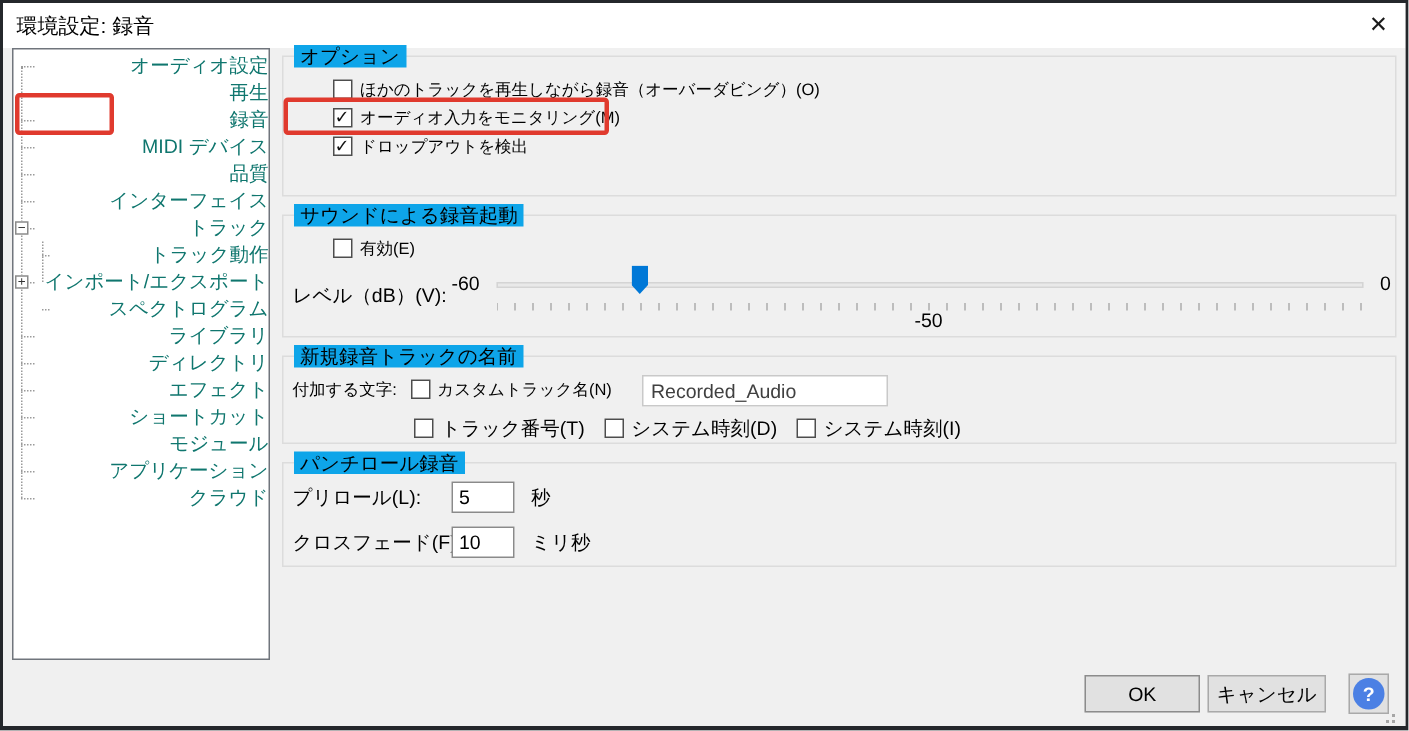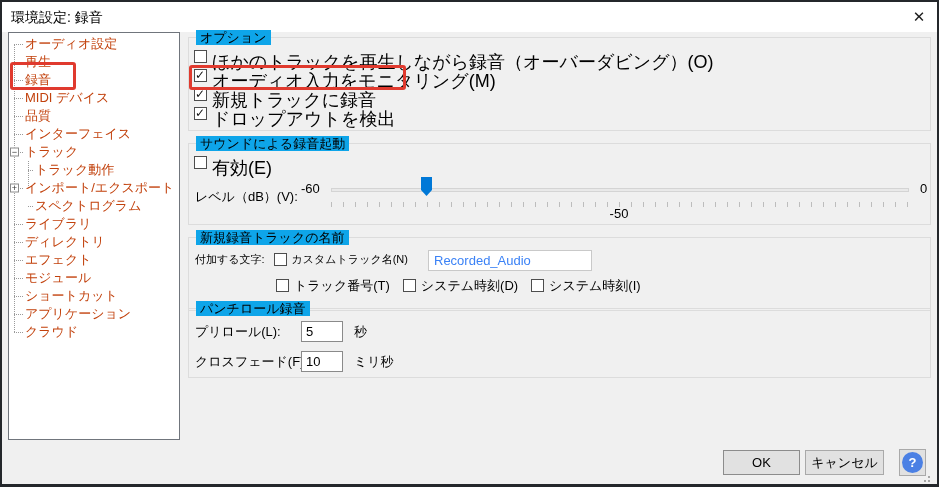--- a/index.html
+++ b/index.html
@@ -12,43 +12,43 @@
          line-height:30px;font-size:15px;color:#1a1a1a;cursor:pointer;}
   .bodyarea{position:relative;width:100%;height:452px;background:#f0f0f0;}
 
   
   .sidebar{position:absolute;left:6px;top:0;width:172px;height:408px;background:#fff;
            border:1px solid #70757c;overflow:hidden;}
   .vline{position:absolute;width:0;border-left:1px dotted #9a9a9a;}
   .vline.main{left:5px;top:11px;height:288px;}
   .vline.child{left:19px;top:128px;height:27px;}
   .trow{position:relative;display:flex;align-items:center;height:18px;padding-left:5px;
-        font-size:13px;color:#c2410c;white-space:nowrap;cursor:default;}
+        font-size:13px;color:#0f766e;white-space:nowrap;cursor:default;justify-content:space-between;}
   .tree{padding-top:2px;position:relative;}
   .stub{flex:none;width:9px;height:0;border-top:1px dotted #9a9a9a;}
   .trow.lvl1{padding-left:19px;}
   .trow.lvl1 .stub{width:5px;}
   .tlabel{margin-left:2px;}
   .exp{position:absolute;left:1px;top:50%;transform:translateY(-50%);width:9px;height:9px;
        border:1px solid #8b8b8b;background:#fff;}
   .exp::before{display:block;text-align:center;font-size:9px;line-height:7px;color:#333;}
   .exp.minus::before{content:'−';}
   .exp.plus::before{content:'+';}
 
   
   .grp{position:absolute;left:186px;width:743px;border:1px solid #dcdcdc;}
   .legend{position:absolute;top:-8px;left:7px;background:#0ea5e9;padding:0 4px;
           font-size:13px;line-height:15px;color:#000;white-space:nowrap;}
   .grp1{top:5px;height:94px;}
   .grp2{top:111px;height:82px;}
-  .grp3{top:205px;height:74px;}
+  .grp3{top:205px;height:59px;}
   .grp4{top:276px;height:70px;}
 
   .cbcol{padding:12px 0 0 5px;}
-  .cbrow{display:flex;align-items:flex-start;height:19px;font-size:18px;color:#000;white-space:nowrap;}
+  .cbrow{display:flex;align-items:center;height:19px;font-size:11px;color:#000;white-space:nowrap;margin-left:28px;}
   .cb{flex:none;width:13px;height:13px;border:1px solid #4d4d4d;background:#fff;
       margin-right:5px;position:relative;cursor:pointer;}
   .cb.checked::after{content:'✓';position:absolute;left:0;top:-2px;font-size:12px;
       font-weight:bold;color:#111;}
 
   
   .slabel{position:absolute;font-size:13px;color:#000;white-space:nowrap;}
   .lvl-label{left:6px;top:44px;}
   .min-label{left:112px;top:37px;}
   .max-label{left:731px;top:37px;}
@@ -58,21 +58,21 @@
   .thumb{position:absolute;left:232px;top:33px;width:11px;height:19px;background:#0078d7;
          clip-path:polygon(0 0,100% 0,100% 68%,50% 100%,0 68%);cursor:pointer;}
   .ticks{position:absolute;left:142px;top:58px;width:580px;height:5px;
          background:repeating-linear-gradient(to right,#bdbdbd 0 1px,transparent 1px 12px);}
 
   
   .nrow1{position:absolute;top:11px;left:6px;display:flex;align-items:center;height:21px;
          font-size:11px;white-space:nowrap;}
   .nrow1 .cb{margin-left:9px;}
   .name-input{position:absolute;left:239px;top:12px;width:164px;height:21px;
-         border:1px solid #c9c9c9;background:#fff;color:#3b82f6;font-size:13px;padding:2px 5px;}
+         border:1px solid #c9c9c9;background:#fff;color:#404040;font-size:13px;padding:2px 5px;}
   .nrow2{position:absolute;top:38px;left:87px;display:flex;gap:13px;align-items:center;
          height:19px;font-size:13px;white-space:nowrap;}
   .nrow2 .item{display:flex;align-items:center;}
 
   
   .prow{position:absolute;left:6px;display:flex;align-items:center;height:21px;
         font-size:13px;white-space:nowrap;}
   .prow.r1{top:12px;}
   .prow.r2{top:42px;}
   .plabel{width:106px;flex:none;}
@@ -163,25 +163,25 @@
         <div class="trow lvl0">
             <span class="stub"></span>
             <span class="tlabel">ディレクトリ</span>
           </div>
         <div class="trow lvl0">
             <span class="stub"></span>
             <span class="tlabel">エフェクト</span>
           </div>
         <div class="trow lvl0">
             <span class="stub"></span>
+            <span class="tlabel">ショートカット</span>
+          </div>
+        <div class="trow lvl0">
+            <span class="stub"></span>
             <span class="tlabel">モジュール</span>
-          </div>
-        <div class="trow lvl0">
-            <span class="stub"></span>
-            <span class="tlabel">ショートカット</span>
           </div>
         <div class="trow lvl0">
             <span class="stub"></span>
             <span class="tlabel">アプリケーション</span>
           </div>
         <div class="trow lvl0">
             <span class="stub"></span>
             <span class="tlabel">クラウド</span>
           </div>
       </div>
@@ -190,24 +190,20 @@
     <div class="grp grp1">
       <span class="legend">オプション</span>
       <div class="cbcol">
         <div class="cbrow">
           <span class="cb"></span>
           <span>ほかのトラックを再生しながら録音（オーバーダビング）(O)</span>
         </div>
         <div class="cbrow">
           <span class="cb checked"></span>
           <span>オーディオ入力をモニタリング(M)</span>
-        </div>
-        <div class="cbrow">
-          <span class="cb checked"></span>
-          <span>新規トラックに録音</span>
         </div>
         <div class="cbrow">
           <span class="cb checked"></span>
           <span>ドロップアウトを検出</span>
         </div>
       </div>
     </div>
 
     <div class="grp grp2">
       <span class="legend">サウンドによる録音起動</span>

